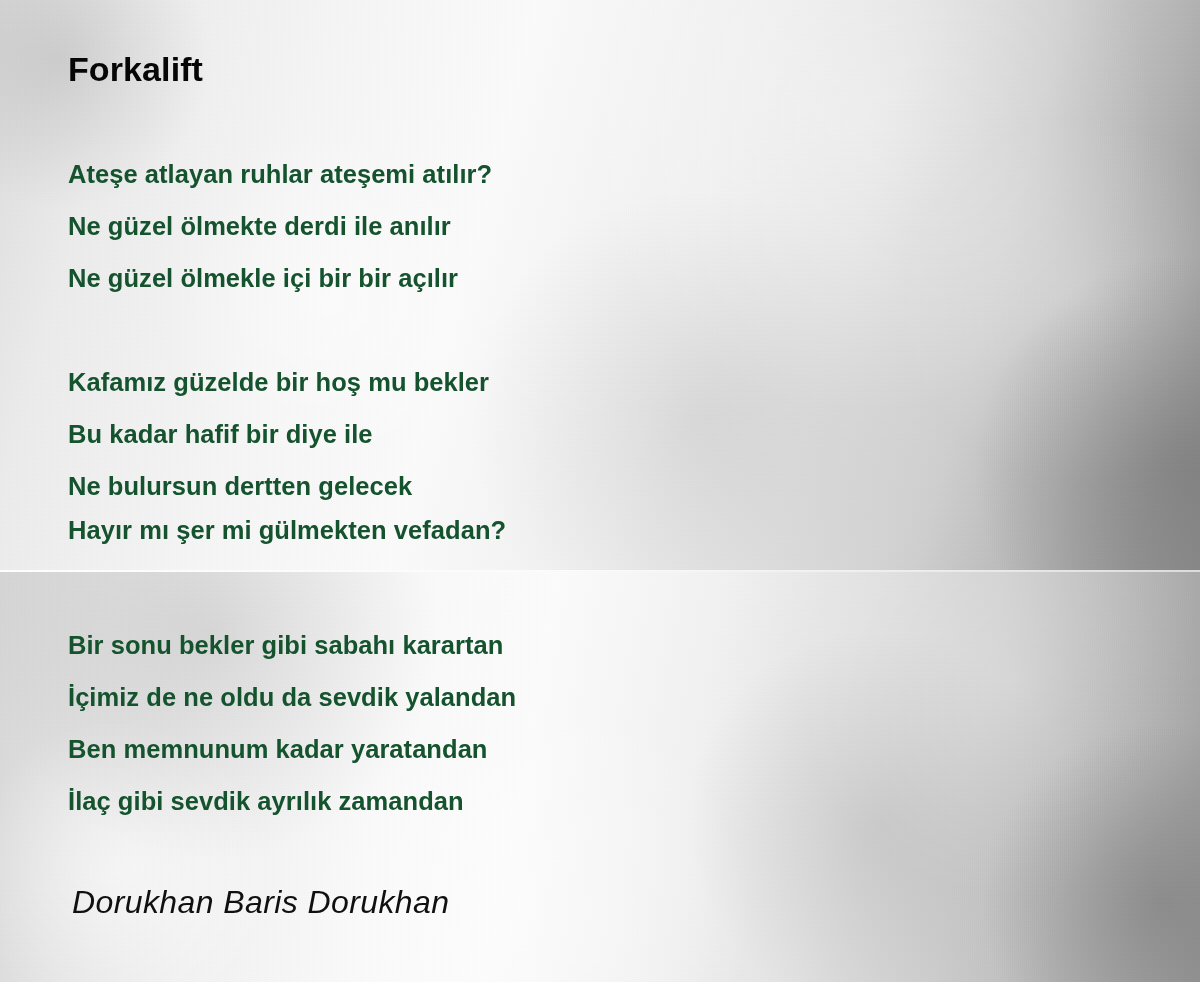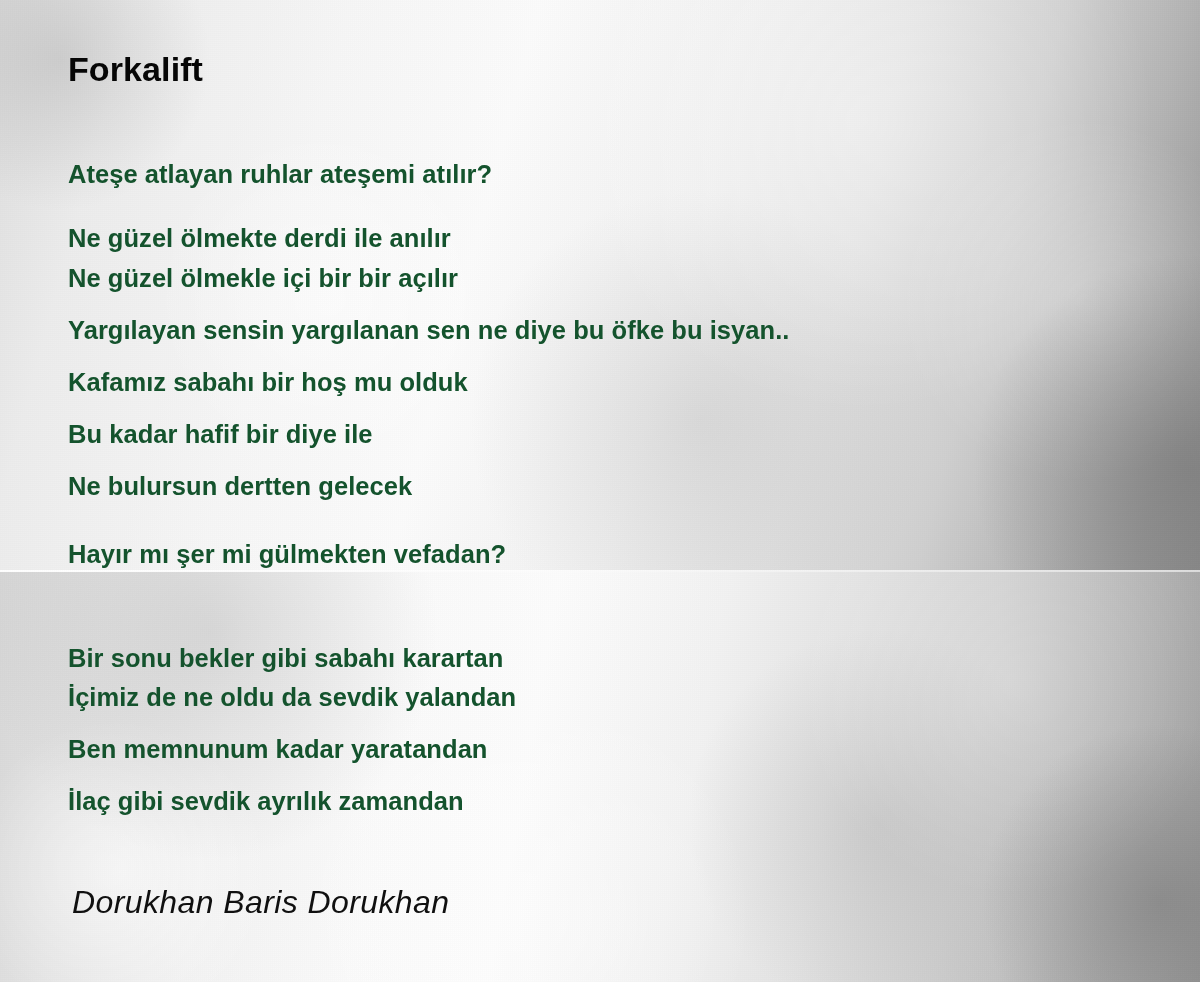--- a/index.html
+++ b/index.html
@@ -144,29 +144,28 @@
   <div class="bg-layer bg-upper"></div>
   <div class="bg-layer bg-seam"></div>
   <div class="bg-layer bg-lower"></div>
   <div class="bg-layer bg-grain"></div>
 
   <div class="content">
 
     <div class="poem-title">Forkalift</div>
 
     <div class="poem-line" style="top:160px">Ateşe atlayan ruhlar ateşemi atılır?</div>
-    <div class="poem-line" style="top:224px">Ne güzel ölmekte derdi ile anılır</div>
+    <div class="poem-line" style="top:212px">Ne güzel ölmekte derdi ile anılır</div>
     <div class="poem-line" style="top:264px">Ne güzel ölmekle içi bir bir açılır</div>
-    <div class="poem-line" style="top:316px">Yargılayan sensin yargılanan sen ne diye bu öfke bu isyan..</div>
-    <div class="poem-line" style="top:368px">Kafamız sabahı bir hoş mu olduk</div>
+    <div class="poem-line" style="top:368px">Kafamız güzelde bir hoş mu bekler</div>
     <div class="poem-line" style="top:420px">Bu kadar hafif bir diye ile</div>
     <div class="poem-line" style="top:472px">Ne bulursun dertten gelecek</div>
-    <div class="poem-line" style="top:540px">Hayır mı şer mi gülmekten vefadan?</div>
+    <div class="poem-line" style="top:516px">Hayır mı şer mi gülmekten vefadan?</div>
 
-    <div class="poem-line" style="top:644px">Bir sonu bekler gibi sabahı karartan</div>
+    <div class="poem-line" style="top:631px">Bir sonu bekler gibi sabahı karartan</div>
     <div class="poem-line" style="top:683px">İçimiz de ne oldu da sevdik yalandan</div>
     <div class="poem-line" style="top:735px">Ben memnunum kadar yaratandan</div>
     <div class="poem-line" style="top:787px">İlaç gibi sevdik ayrılık zamandan</div>
 
     <div class="poem-author">Dorukhan Baris Dorukhan</div>
 
   </div>
 </div>
 
 </body></html>

